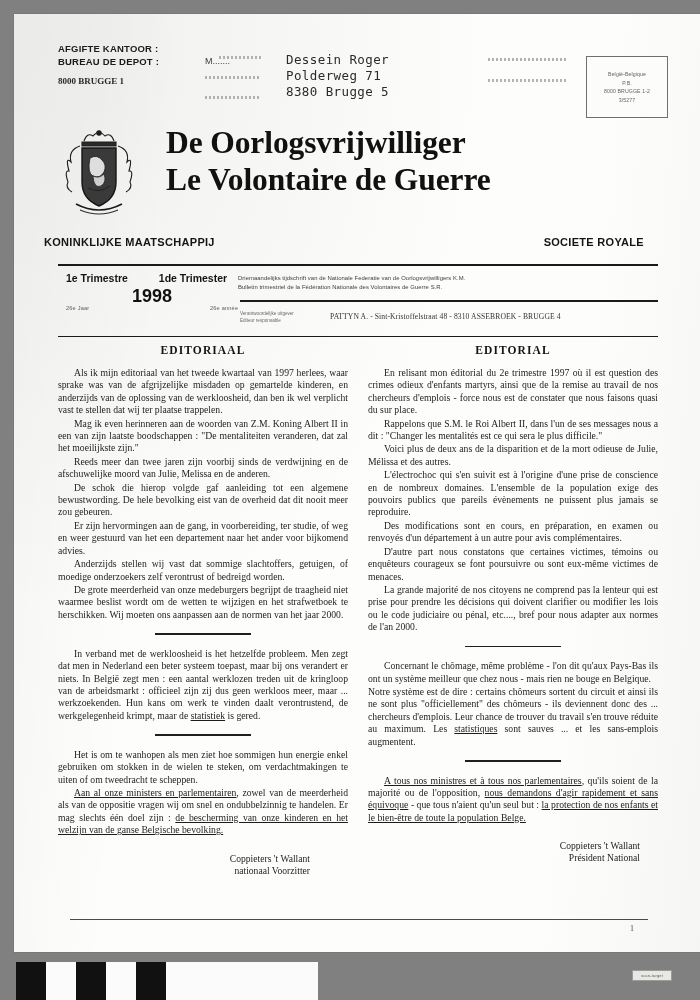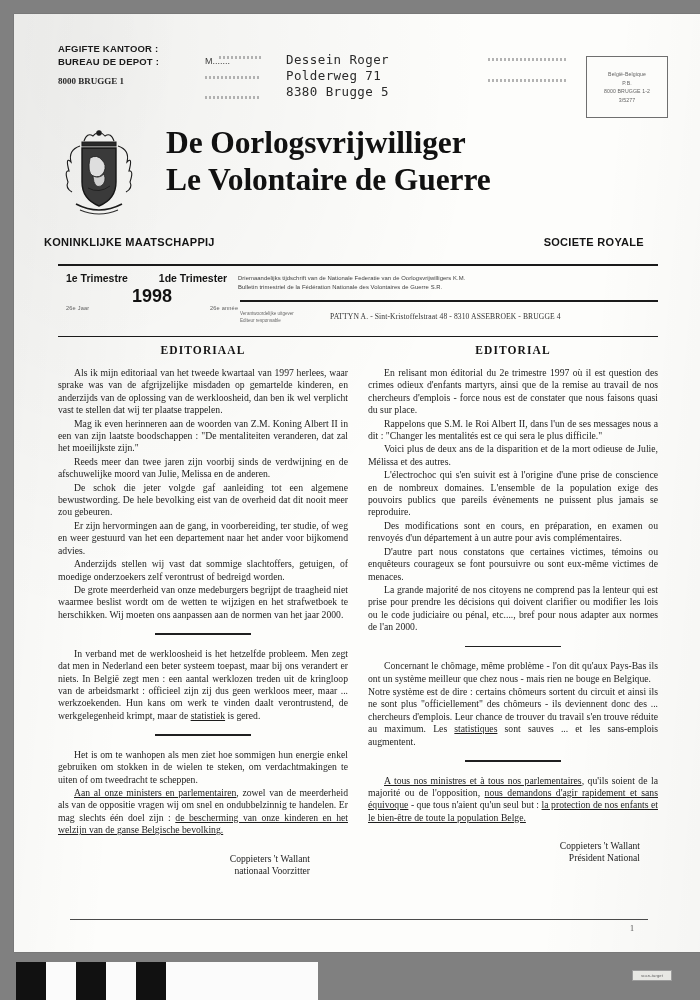--- a/index.html
+++ b/index.html
@@ -345,21 +345,21 @@
   <div class="rule-thin" style="top: 322px;"></div>
 
   <div id="columns">
 
     <div class="column left">
       <div class="col-heading">EDITORIAAL</div>
       <div class="col-body">
         <p>Als ik mijn editoriaal van het tweede kwartaal van 1997 herlees, waar sprake was van de afgrijzelijke misdaden op gemartelde kinderen, en anderzijds van de oplossing van de werkloosheid, dan ben ik wel verplicht vast te stellen dat wij ter plaatse trappelen.</p>
         <p>Mag ik even herinneren aan de woorden van Z.M. Koning Albert II in een van zijn laatste boodschappen : "De mentaliteiten veranderen, dat zal het moeilijkste zijn."</p>
         <p>Reeds meer dan twee jaren zijn voorbij sinds de verdwijning en de afschuwelijke moord van Julie, Melissa en de anderen.</p>
-        <p>De schok die jeter volgde gaf aanleiding tot een algemene bewustwording. De hele bevolking eist van de overheid dat dit nooit meer zou gebeuren.</p>
+        <p>De schok die hierop volgde gaf aanleiding tot een algemene bewustwording. De hele bevolking eist van de overheid dat dit nooit meer zou gebeuren.</p>
         <p>Er zijn hervormingen aan de gang, in voorbereiding, ter studie, of weg en weer gestuurd van het een departement naar het ander voor bijkomend advies.</p>
         <p>Anderzijds stellen wij vast dat sommige slachtoffers, getuigen, of moedige onderzoekers zelf verontrust of bedreigd worden.</p>
         <p>De grote meerderheid van onze medeburgers begrijpt de traagheid niet waarmee beslist wordt om de wetten te wijzigen en het strafwetboek te herschikken. Wij moeten ons aanpassen aan de normen van het jaar 2000.</p>
 
         <div class="para-sep"></div>
 
         <p><span id="nl-p2-pre">In verband met de werkloosheid is het hetzelfde probleem. Men zegt dat men in Nederland een beter systeem toepast, maar bij ons verandert er niets. In België zegt men : een aantal werklozen treden uit de kringloop van de arbeidsmarkt : officieel zijn zij dus geen werkloos meer, maar ... werkzoekenden. Hun kans om werk te vinden daalt verontrustend, de werkgelegenheid krimpt, maar de </span><u>statistiek</u><span id="nl-p2-post"> is gered.</span></p>
 
         <div class="para-sep"></div>
 

